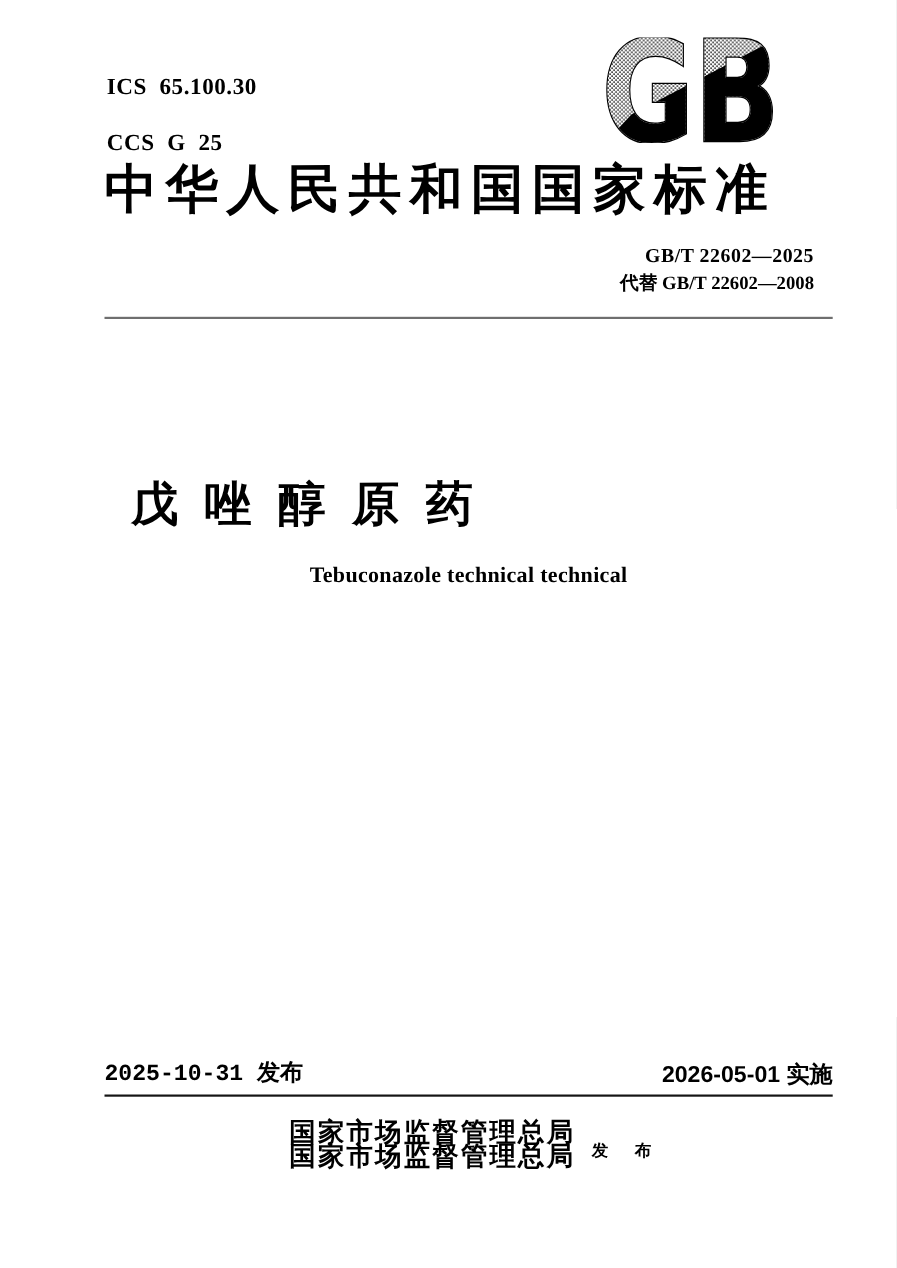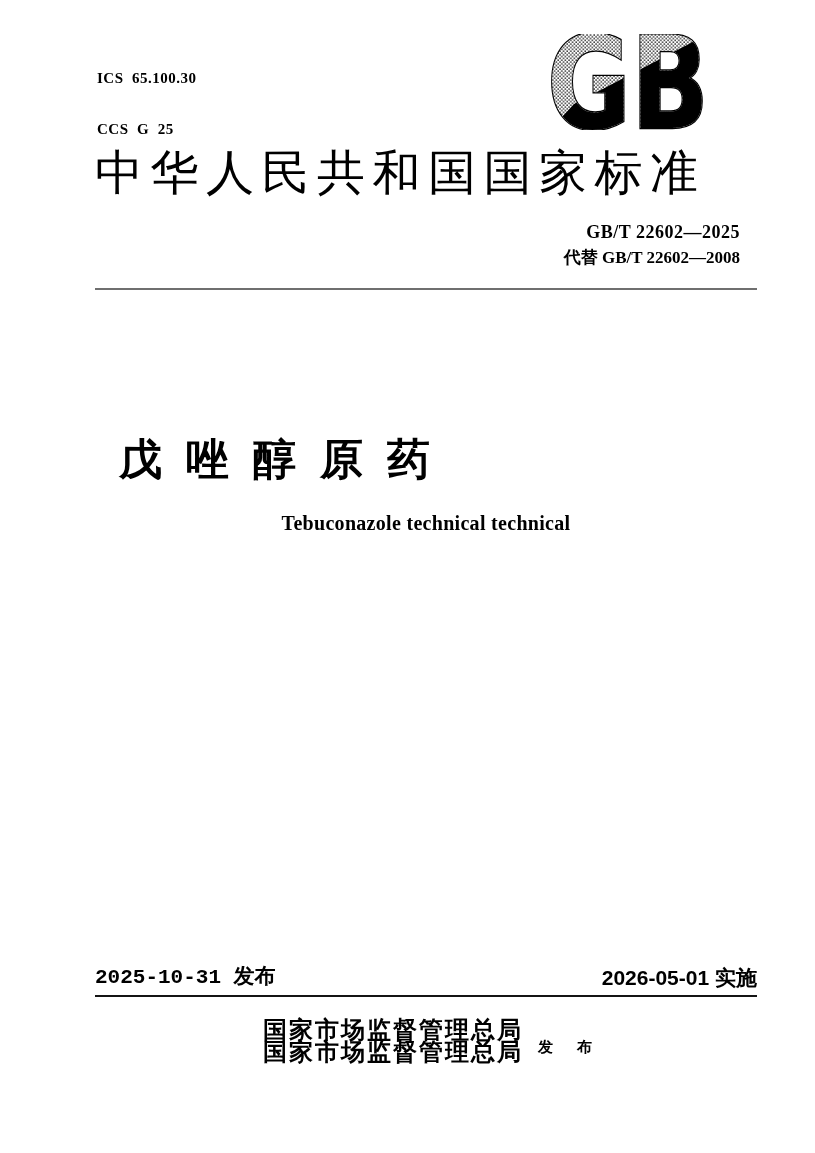--- a/index.html
+++ b/index.html
@@ -12,33 +12,33 @@
     color: #000000;
     overflow: hidden;
     font-family: "Liberation Serif", "DejaVu Serif", serif;
   }
   .abs { position: absolute; }
 
   .ics-block {
     left: 97px; top: 36px;
     font-family: "Liberation Serif", "DejaVu Serif", serif;
     font-weight: bold;
-    font-size: 15px;
+    font-size: 21px;
     line-height: 17px;
     letter-spacing: 0.5px;
     white-space: pre;
   }
 
   .gb-logo { left: 550px; top: 34px; width: 158px; height: 96px; }
 
   .national-title {
     left: 95px; top: 144px;
     width: 700px;
     font-family: "Liberation Serif", "DejaVu Serif", serif;
-    font-weight: normal;
+    font-weight: bold;
     font-size: 48px;
     line-height: 58px;
     letter-spacing: 7.5px;
     white-space: nowrap;
   }
 
   .std-number {
     right: 75px; top: 218px;
     font-weight: bold;
     font-size: 18px;

